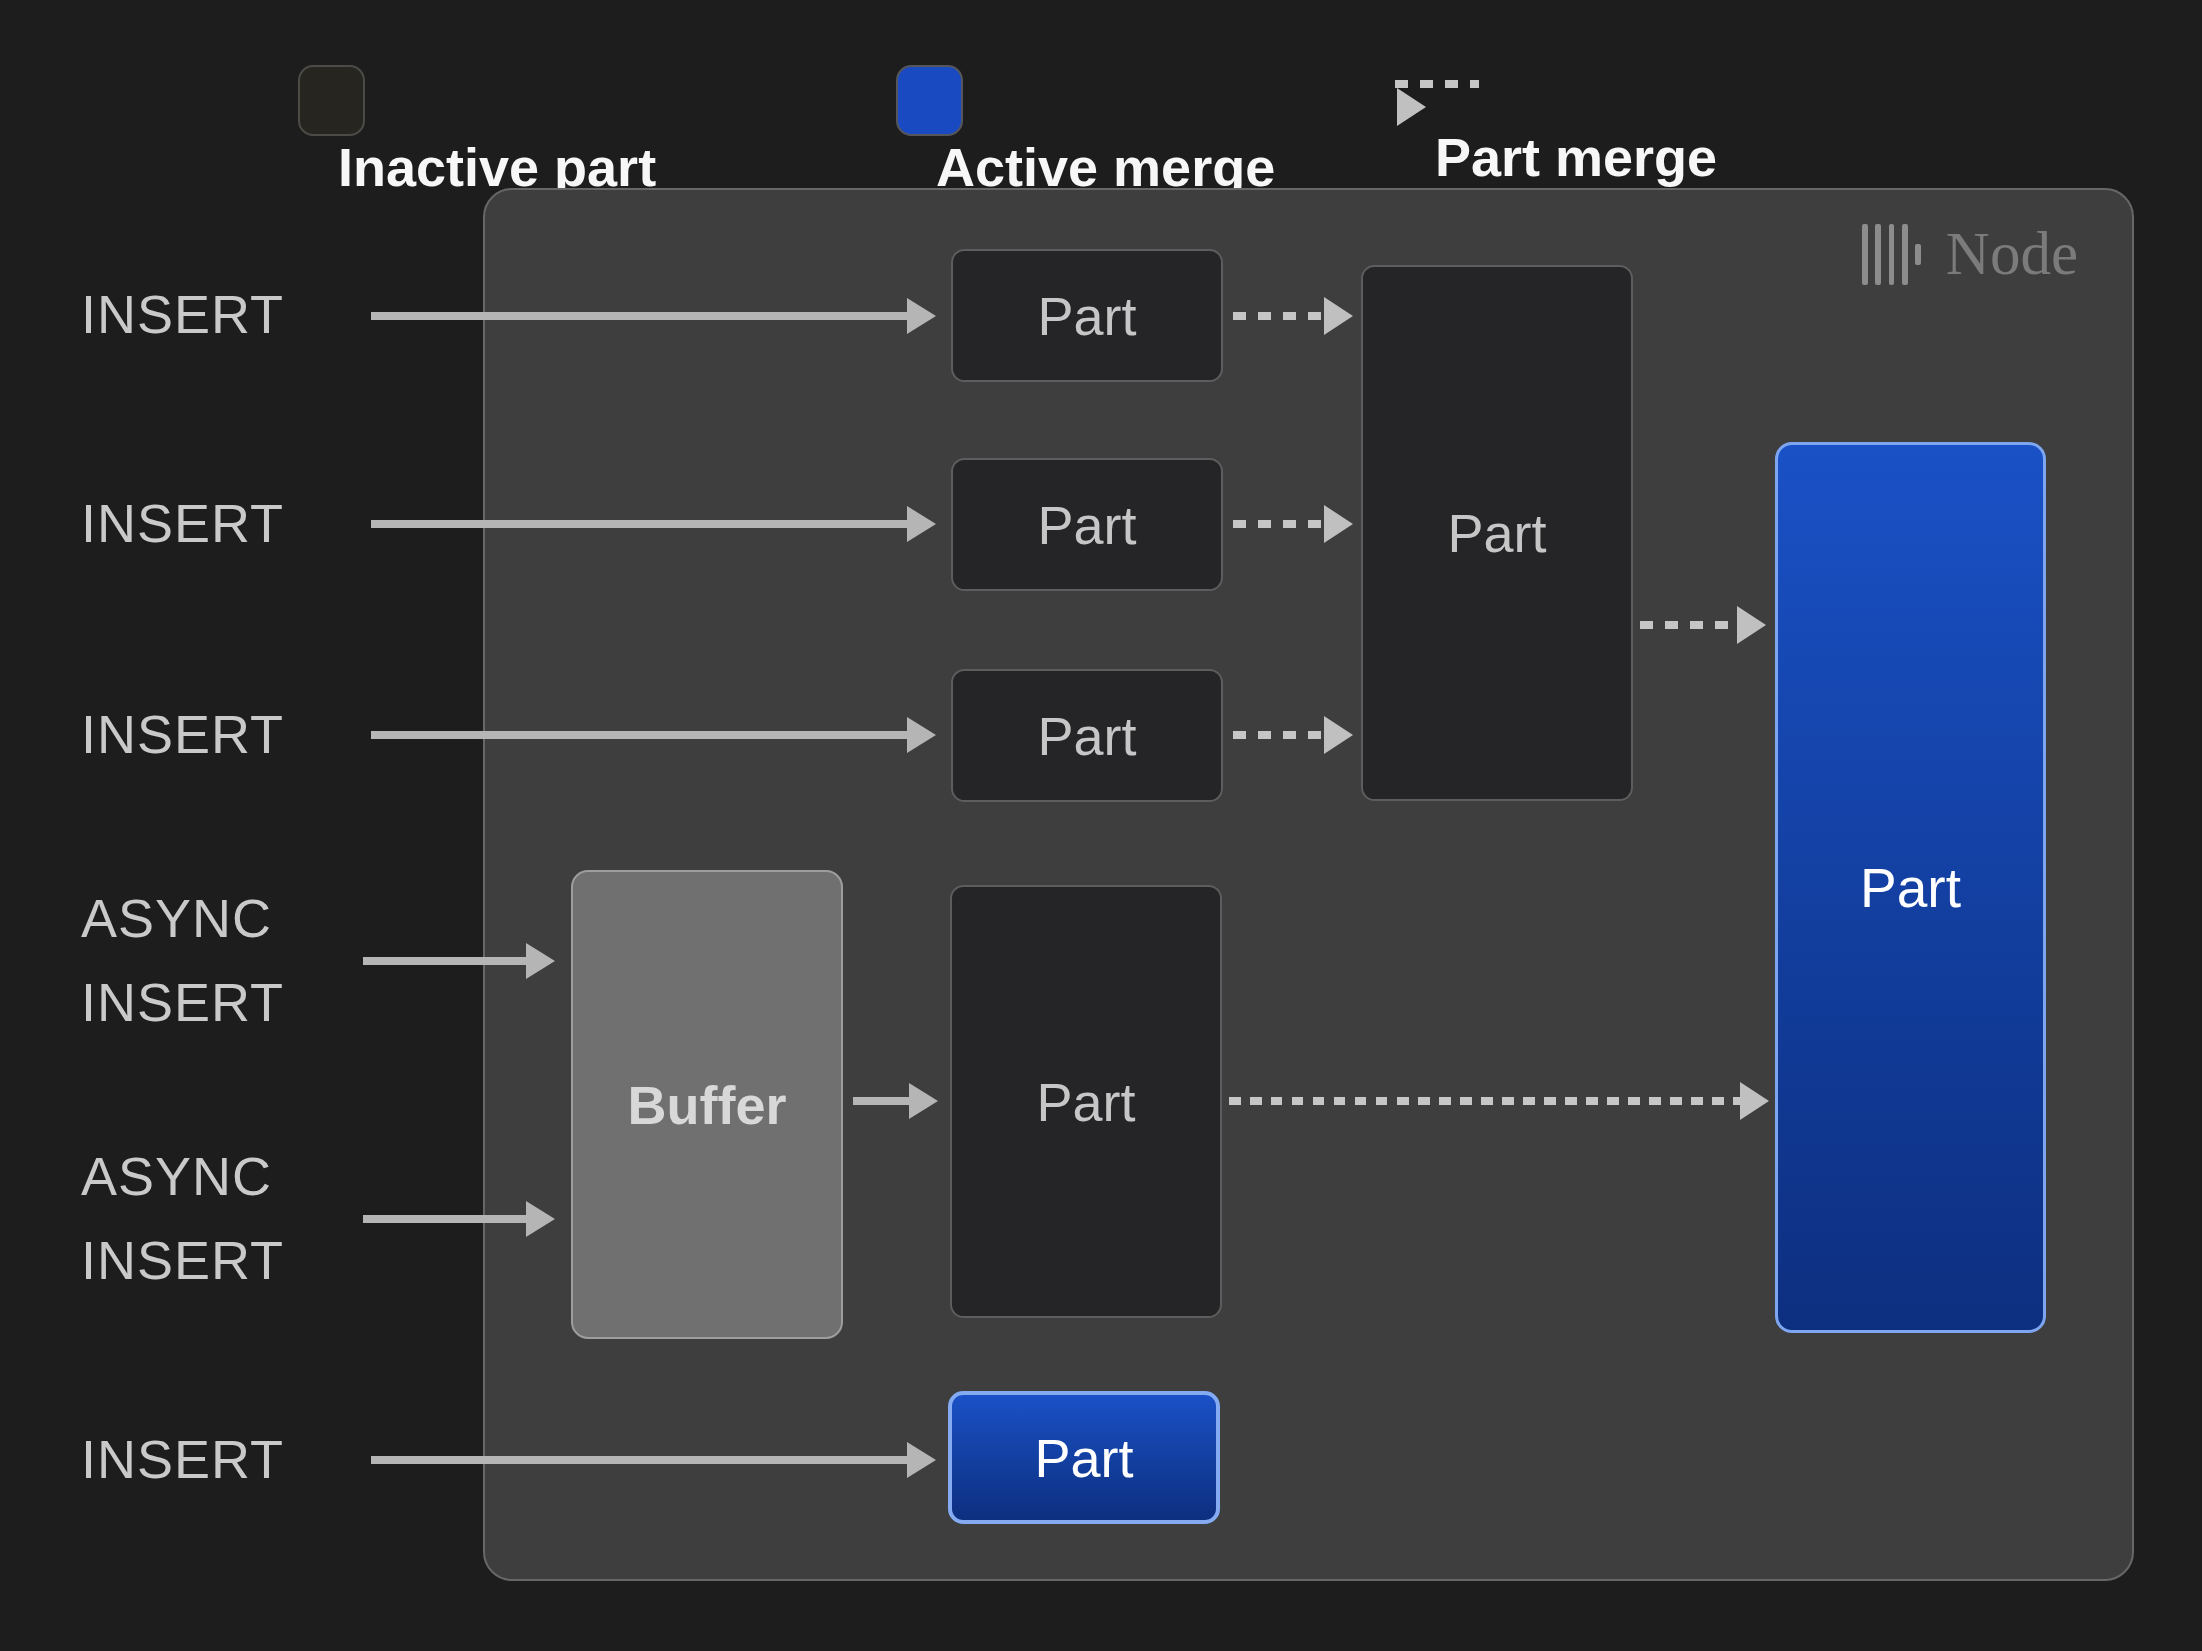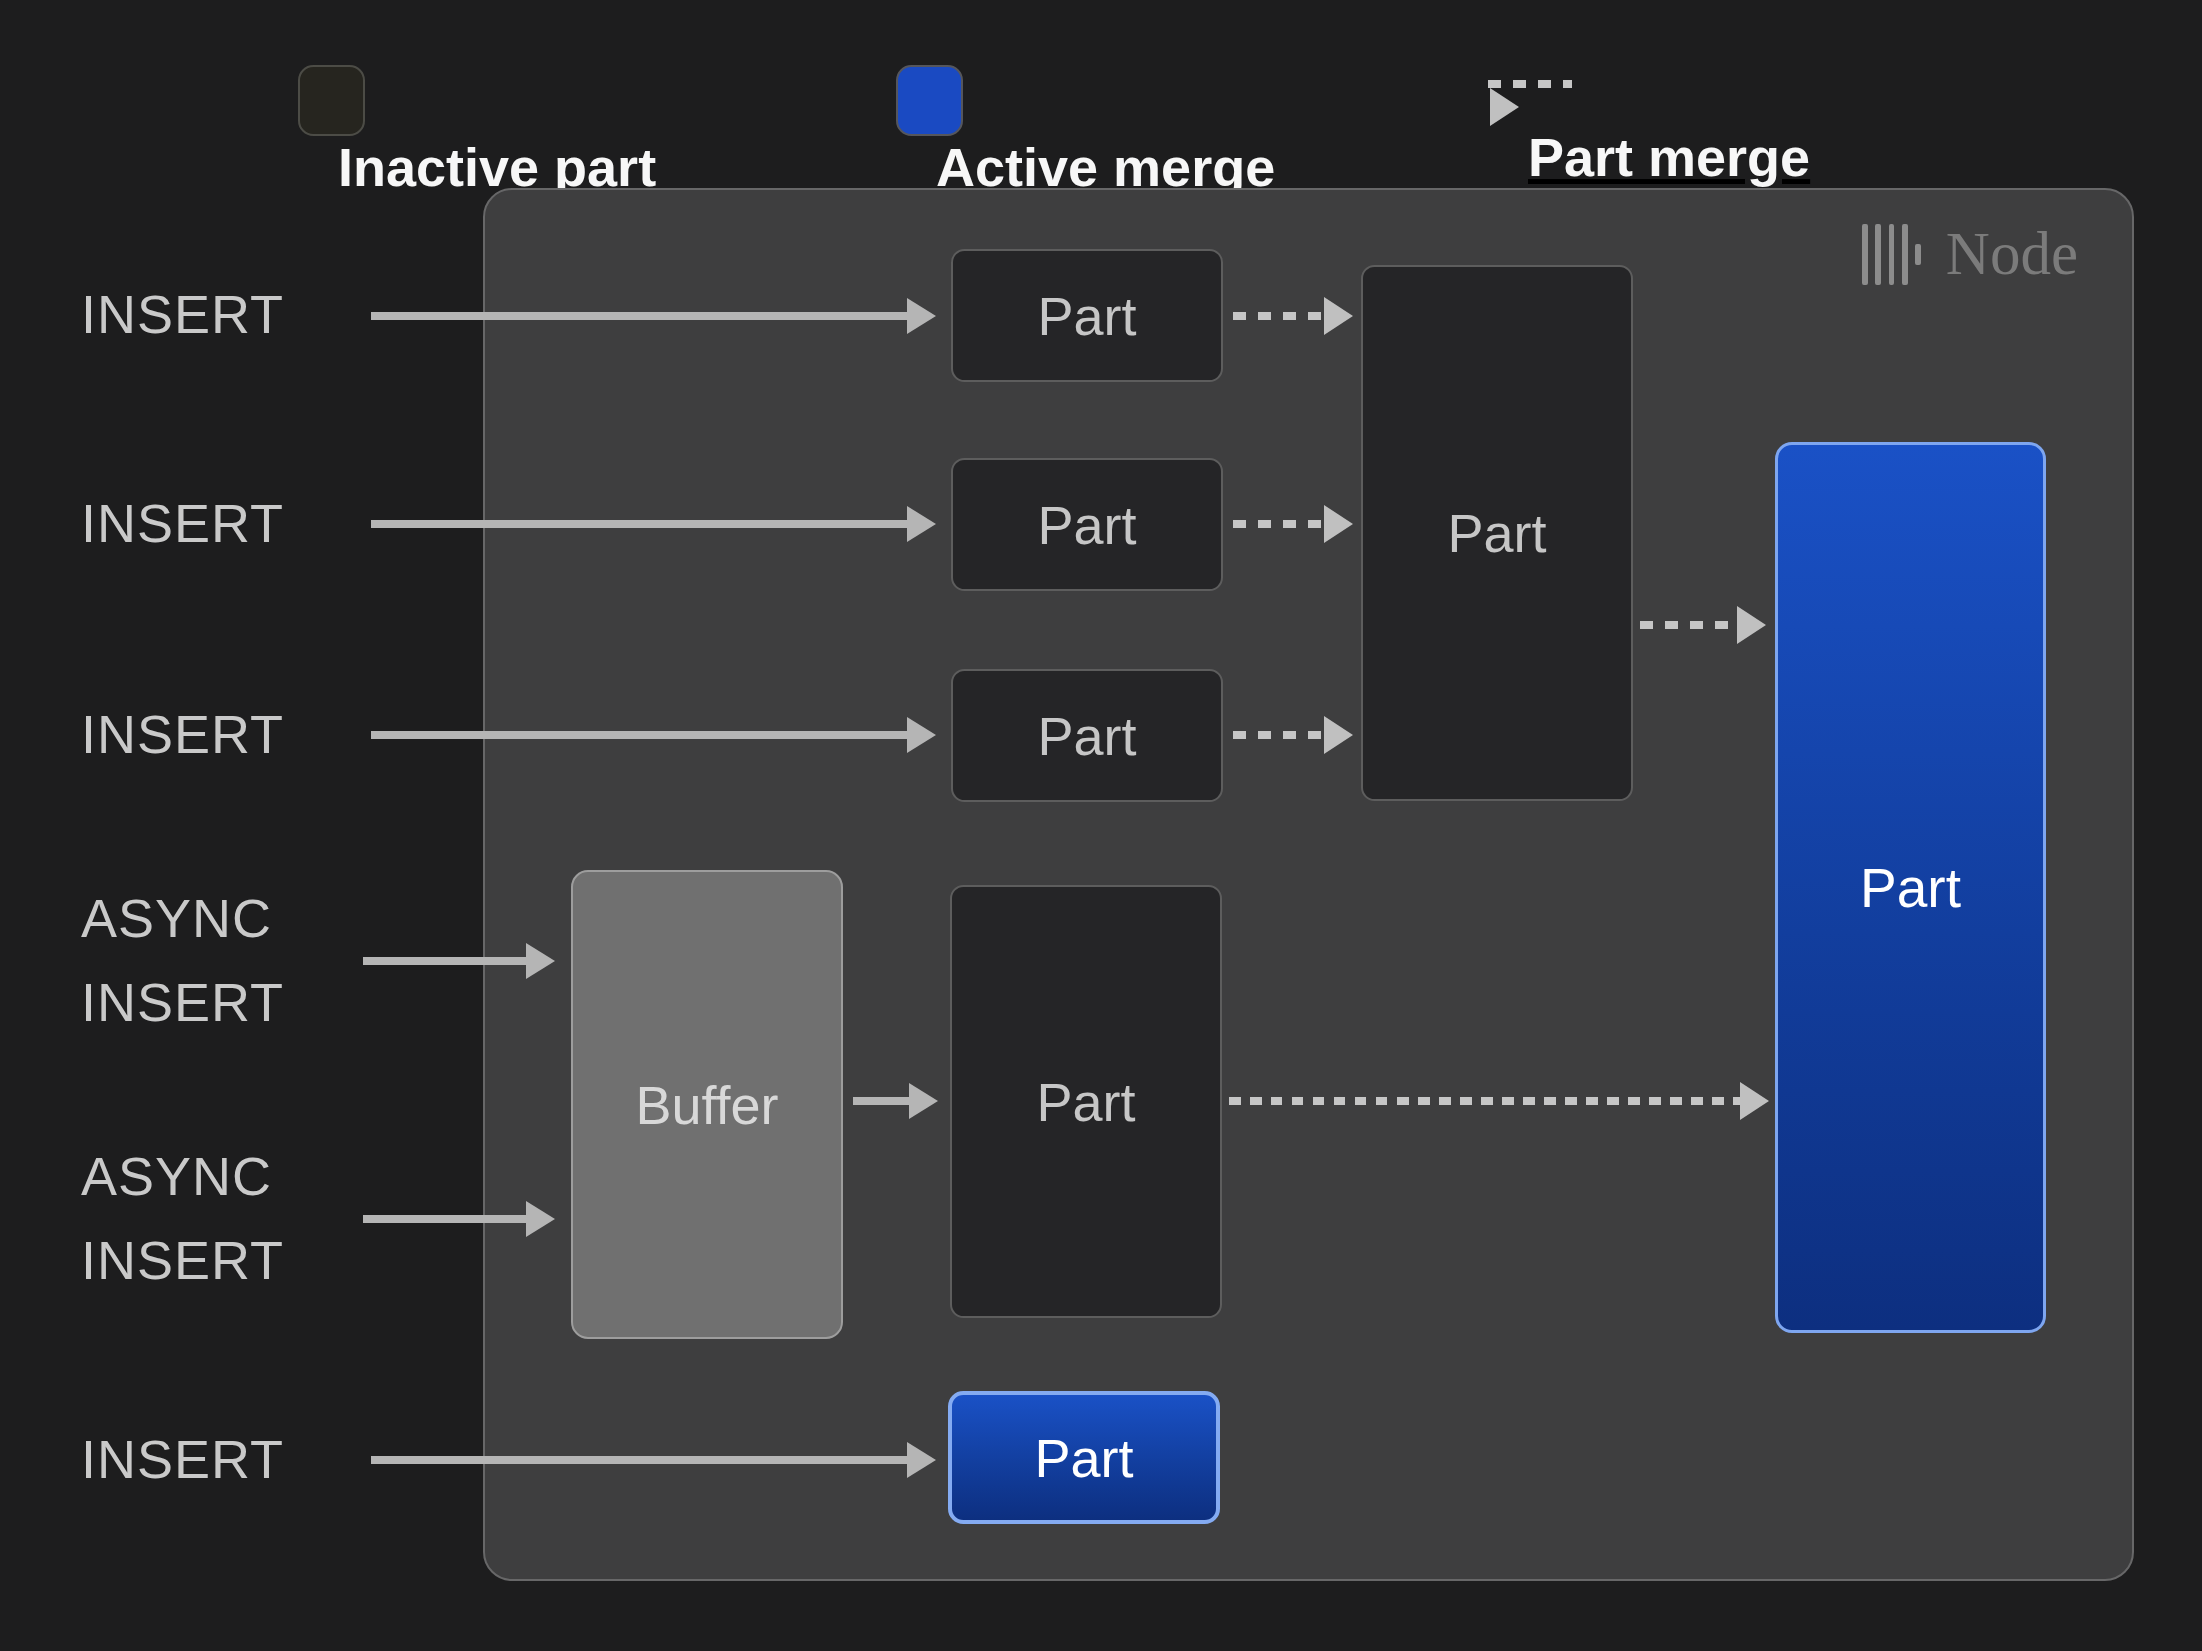--- a/index.html
+++ b/index.html
@@ -29,21 +29,21 @@
   .node-title-text{margin-left:25px;font-size:61px;font-weight:500;color:#7b7b7b;}
 
   
   .io-label{position:absolute;left:81px;transform:translateY(-50%);
     font-size:54px;font-weight:500;color:#c9c9c9;letter-spacing:1px;line-height:1.55;white-space:nowrap;}
 
   
   .box{position:absolute;display:flex;align-items:center;justify-content:center;
     box-sizing:border-box;font-size:54px;font-weight:500;}
   .part-dark{background:#252527;border:2.9px solid #5d5d5d;border-radius:13.4px;color:#c6c6c6;}
-  .buffer-box{background:#707070;border:2.9px solid #9d9d9d;border-radius:17px;color:#d8d8d8;font-weight:400;}
+  .buffer-box{background:#707070;border:2.9px solid #9d9d9d;border-radius:17px;color:#d8d8d8;font-weight:700;}
   .part-blue{background:linear-gradient(180deg,#1a51c6 0%,#123e9e 55%,#0d2f80 100%);
     color:#ffffff;border-radius:17px;}
   .blue-main{border:3.8px solid #7ea6f0;font-size:55px;}
   .blue-new{border:4.8px solid #84abf2;border-radius:15.3px;}
 
   
   .sarrow{position:absolute;height:7.6px;background:#b5b5b5;}
   .sarrow::after{content:"";position:absolute;right:-28px;top:-14.3px;width:0;height:0;
     border-top:18px solid transparent;border-bottom:18px solid transparent;border-left:29px solid #b5b5b5;}
   .darrow{position:absolute;height:7.6px;
@@ -60,21 +60,21 @@
   <div class="legend-item" style="left:298px;top:65px;">
     <div class="swatch inactive"></div>
     <div class="legend-label">Inactive part</div>
   </div>
 
   <div class="legend-item" style="left:896px;top:65px;">
     <div class="swatch active"></div>
     <div class="legend-label">Active merge</div>
   </div>
 
-  <div class="legend-item" style="left:1488px;top:80px;text-decoration:underline;">
+  <div class="legend-item" style="left:1395px;top:80px;">
     <div class="legend-arrow-line"></div>
     <div class="legend-arrow-head"></div>
     <div class="legend-label">Part merge</div>
   </div>
 
   <div class="node">
     <div class="node-title">
       <div class="ch-logo">
         <div class="ch-bar"></div>
           <div class="ch-bar"></div>

